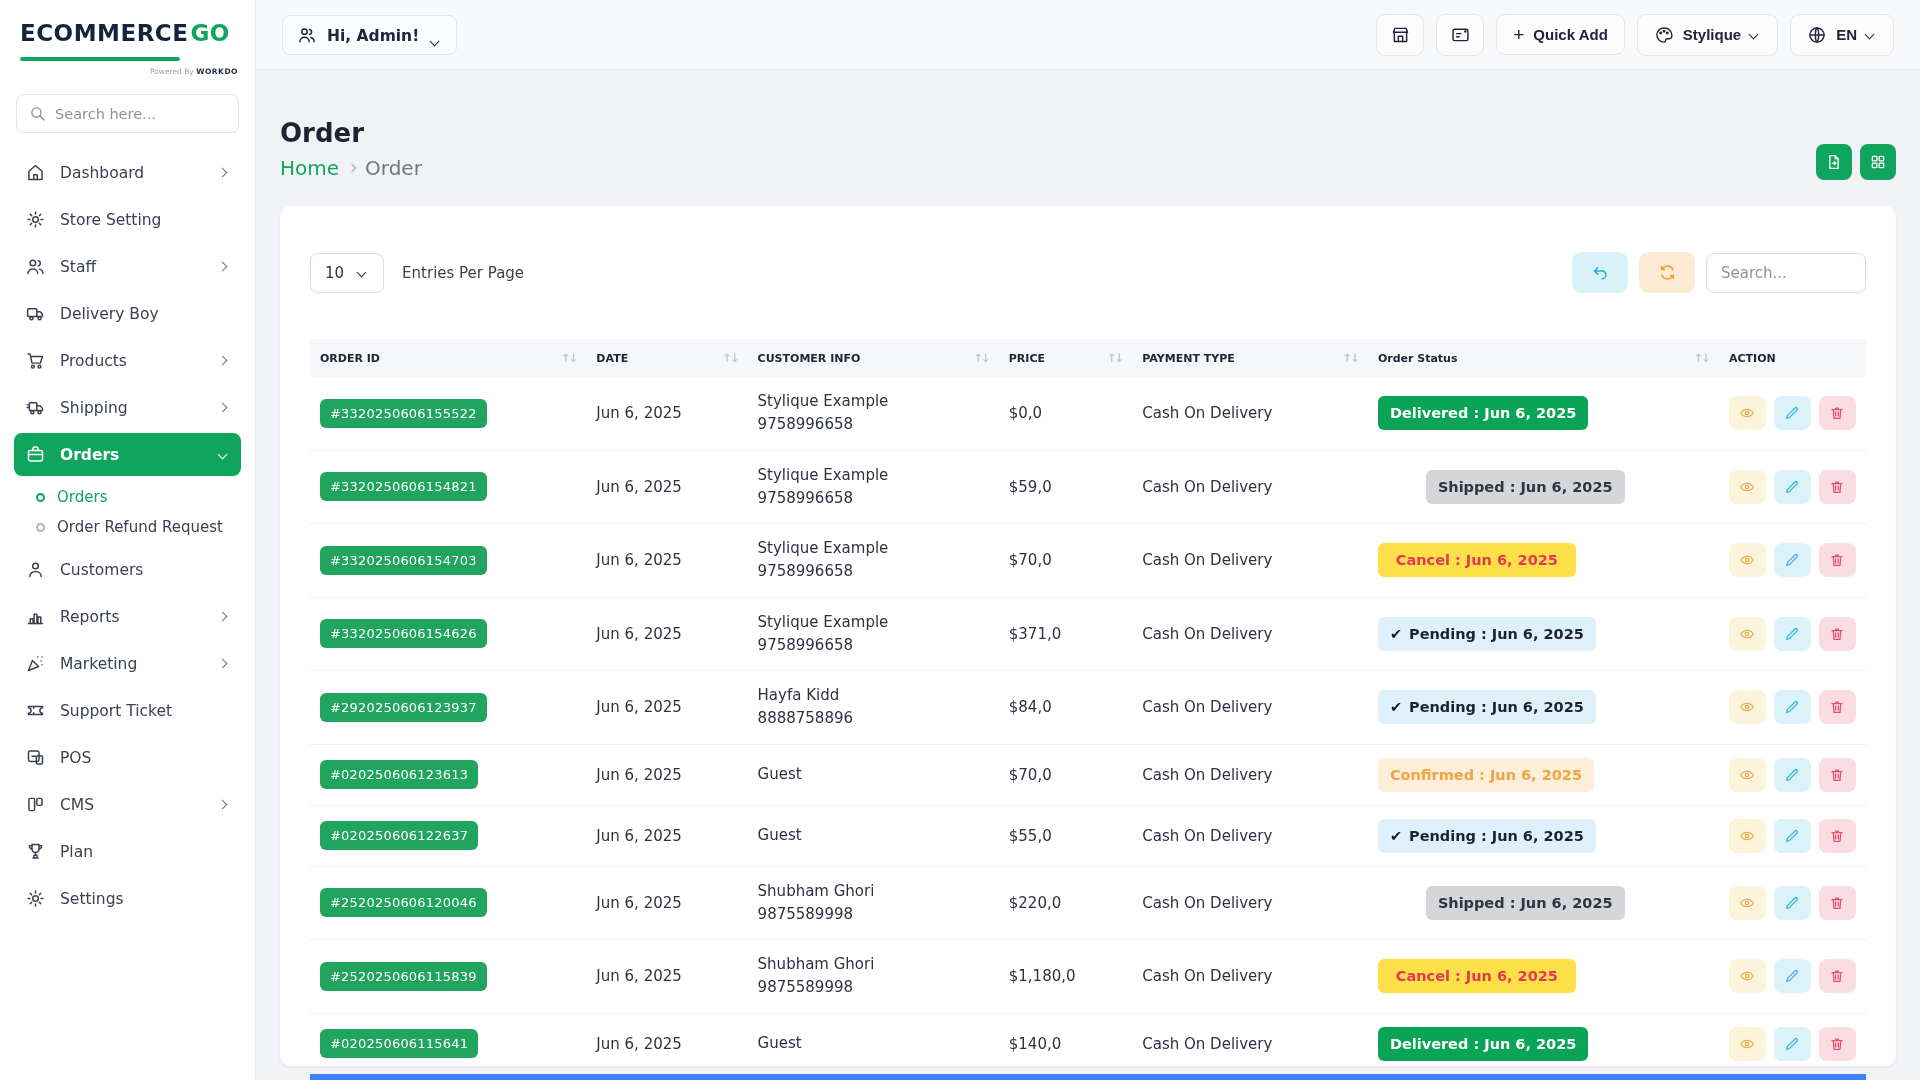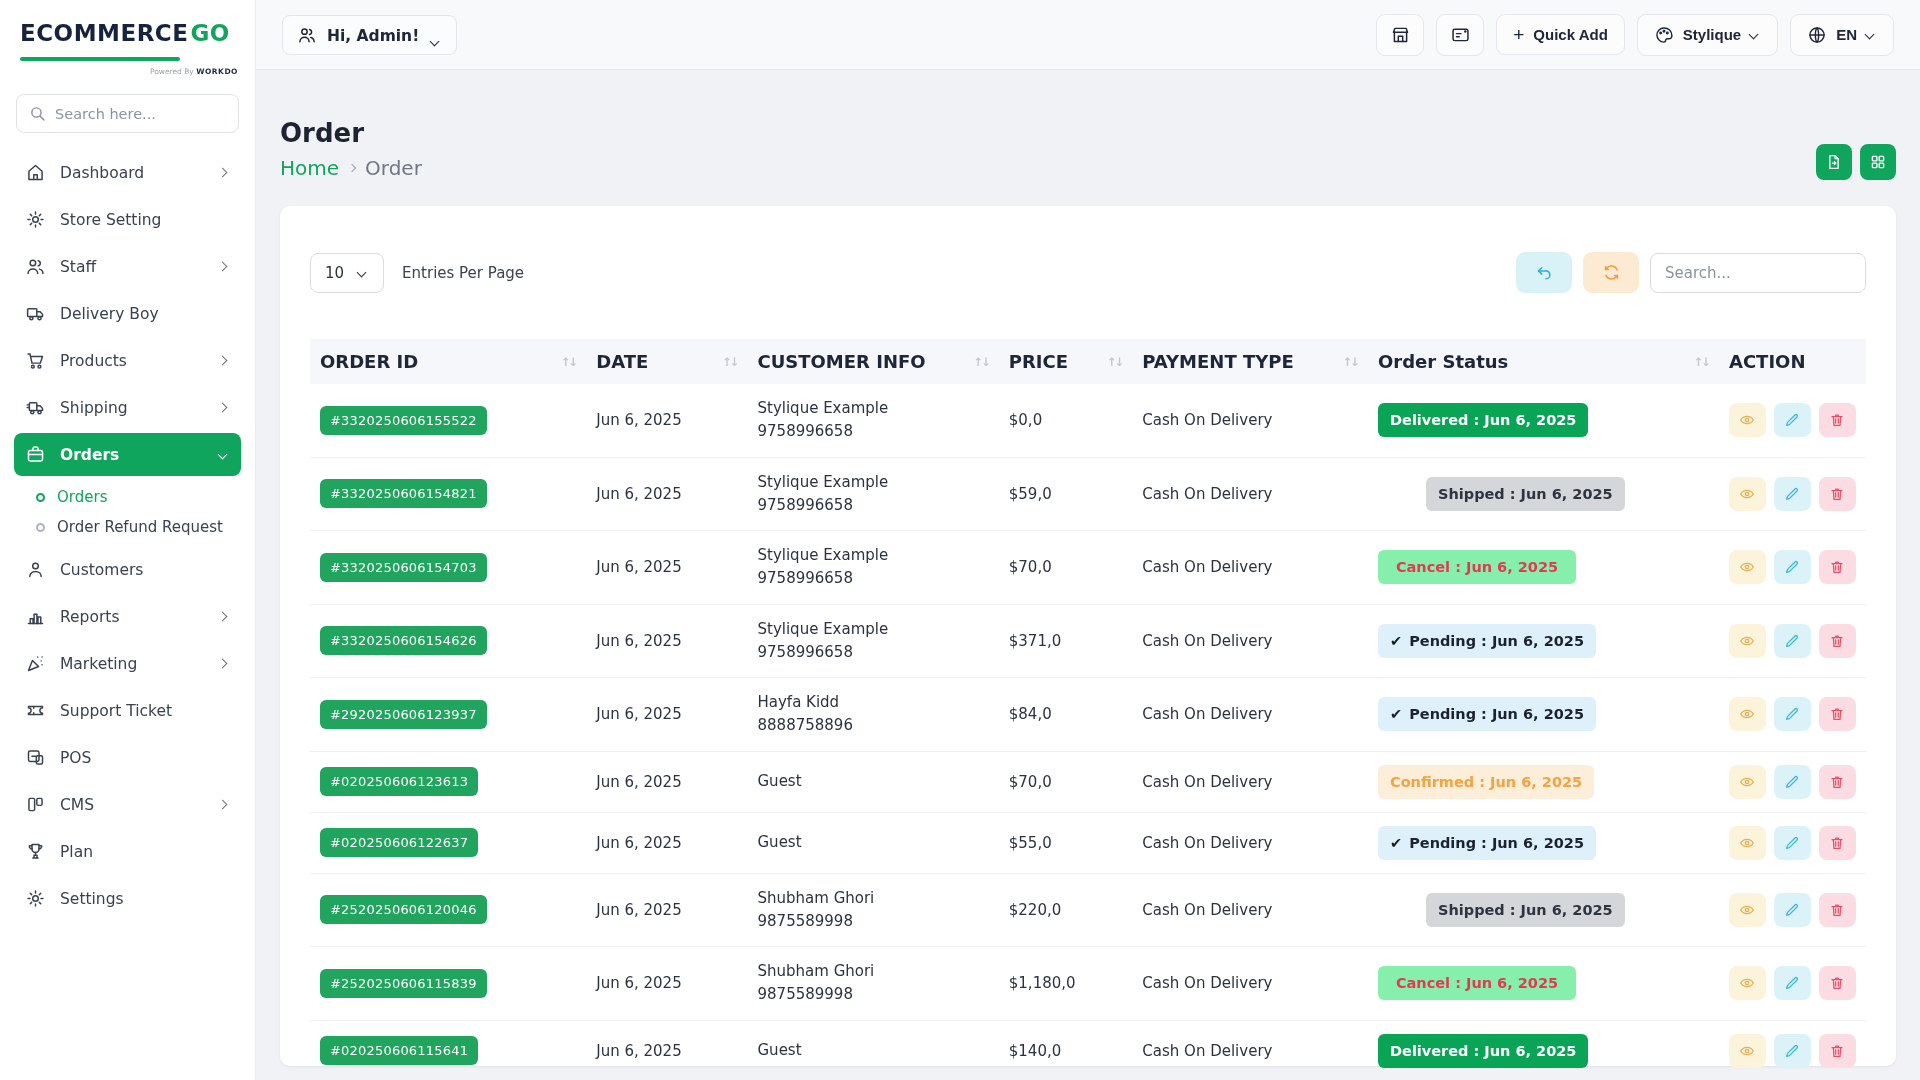--- a/index.html
+++ b/index.html
@@ -60,38 +60,38 @@
   .card { margin-top:26px; background:#ffffff; border-radius:10px; box-shadow:0 1px 3px rgba(25,35,60,.07); padding:46px 30px 26px; flex:1; display:flex; flex-direction:column; min-height:0; }
   .controls { display:flex; align-items:center; margin-bottom:46px; }
   .select-box { display:flex; align-items:center; gap:14px; border:1px solid #d9dce3; border-radius:8px; padding:10px 14px; font-size:15px; color:#2c3242; cursor:pointer; background:#fff; }
   .select-box .chev { border-color:#2c3242; }
   .entries-lbl { margin-left:18px; font-size:15px; color:#3c4250; }
   .ctrl-right { margin-left:auto; display:flex; align-items:center; gap:11px; }
   .soft-btn { width:56px; height:41px; border:none; border-radius:9px; display:flex; align-items:center; justify-content:center; cursor:pointer; }
   .soft-btn.undo { background:#d9f2f8; color:#2ab4d4; }
   .soft-btn.refresh { background:#fdead2; color:#f29d3d; }
   .soft-btn .ni { width:19px; height:19px; }
-  .tbl-search { border:1px solid #d9dce3; border-radius:8px; padding:10px 14px; width:216px; font-size:15px; color:#1d4ed8; outline:none; font-family:inherit; }
+  .tbl-search { border:1px solid #d9dce3; border-radius:8px; padding:10px 14px; width:160px; font-size:15px; color:#1d4ed8; outline:none; font-family:inherit; }
   .tbl-search::placeholder { color:#8b93a1; }
 
   
   table { width:100%; border-collapse:collapse; }
-  thead th { background:#f6f7fa; padding:12px 10px; font-size:18px; font-weight:700; color:#20263a; text-align:left; }
+  thead th { background:#f6f7fa; padding:12px 10px; font-size:11px; font-weight:700; color:#20263a; text-align:left; }
   thead th .th-inner { display:flex; align-items:center; justify-content:space-between; gap:6px; }
   .sort { color:#c3c7d1; font-size:11.5px; letter-spacing:-2px; }
   .sort::after { content:"\2191\2193"; }
   tbody td { padding:13px 10px; font-size:15px; color:#2c3242; border-bottom:1px solid #eef0f4; }
   tbody tr:last-child td { border-bottom:6px solid #3b82f6; }
   .oid { display:inline-block; background:#21a45d; color:#ffffff; font-size:13px; padding:7px 10px; border-radius:6px; letter-spacing:.2px; cursor:pointer; }
   .cust-name { line-height:1.55; }
   .cust-phone { line-height:1.55; }
   .badge { display:inline-flex; align-items:center; justify-content:center; min-width:198px; padding:9px 12px; border-radius:6px; font-size:14.5px; font-weight:600; }
   .badge[data-variant="delivered"] { background:#0aa457; color:#ffffff; }
   .badge[data-variant="shipped"]   { background:#d5d6d9; color:#2f353f;margin-left:48px; }
-  .badge[data-variant="cancel"]    { background:#86efac; color:#e23a56; }
+  .badge[data-variant="cancel"]    { background:#fde047; color:#e23a56; }
   .badge[data-variant="pending"]   { background:#def1fb; color:#1c2230; }
   .badge[data-variant="pending"]::before { content:"\2714"; color:#14181f; margin-right:7px; font-weight:700; }
   .badge[data-variant="confirmed"] { background:#fceed8; color:#f0a443; }
   .acts { display:flex; gap:8px; }
   .act { width:37px; height:34px; border:none; border-radius:8px; display:flex; align-items:center; justify-content:center; cursor:pointer; }
   .act .ni { width:16px; height:16px; }
   .act.view { background:#fcf3db; color:#e2af52; }
   .act.edit { background:#dbf2f9; color:#38b7d8; }
   .act.del  { background:#fbdce2; color:#e4506a; }
 

